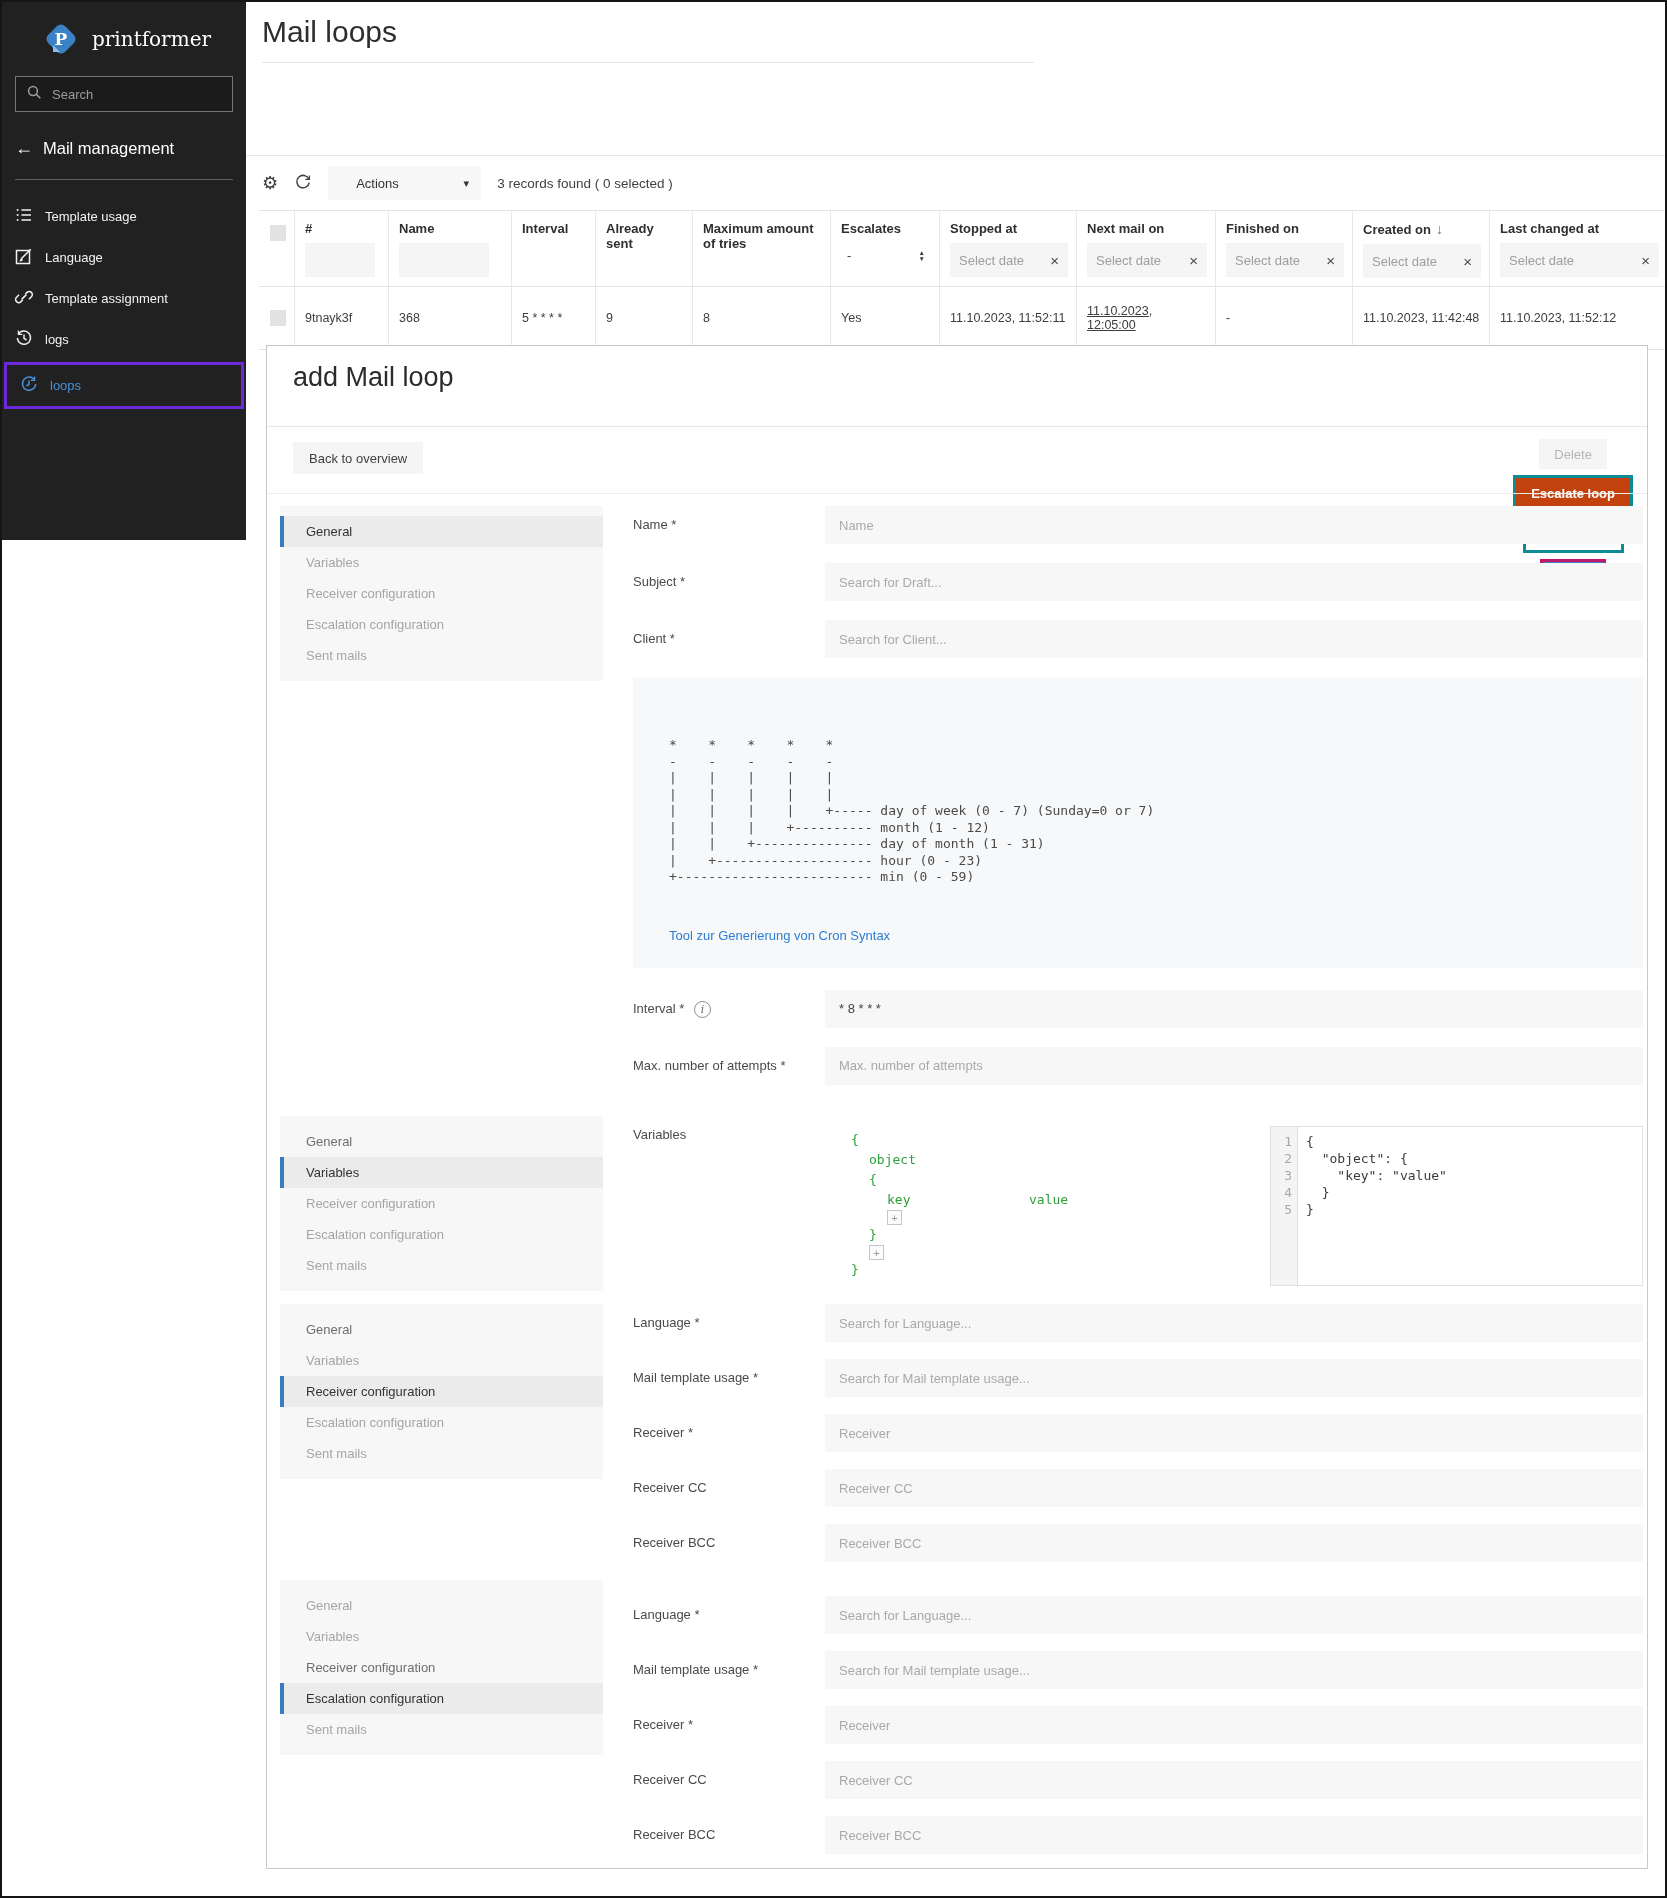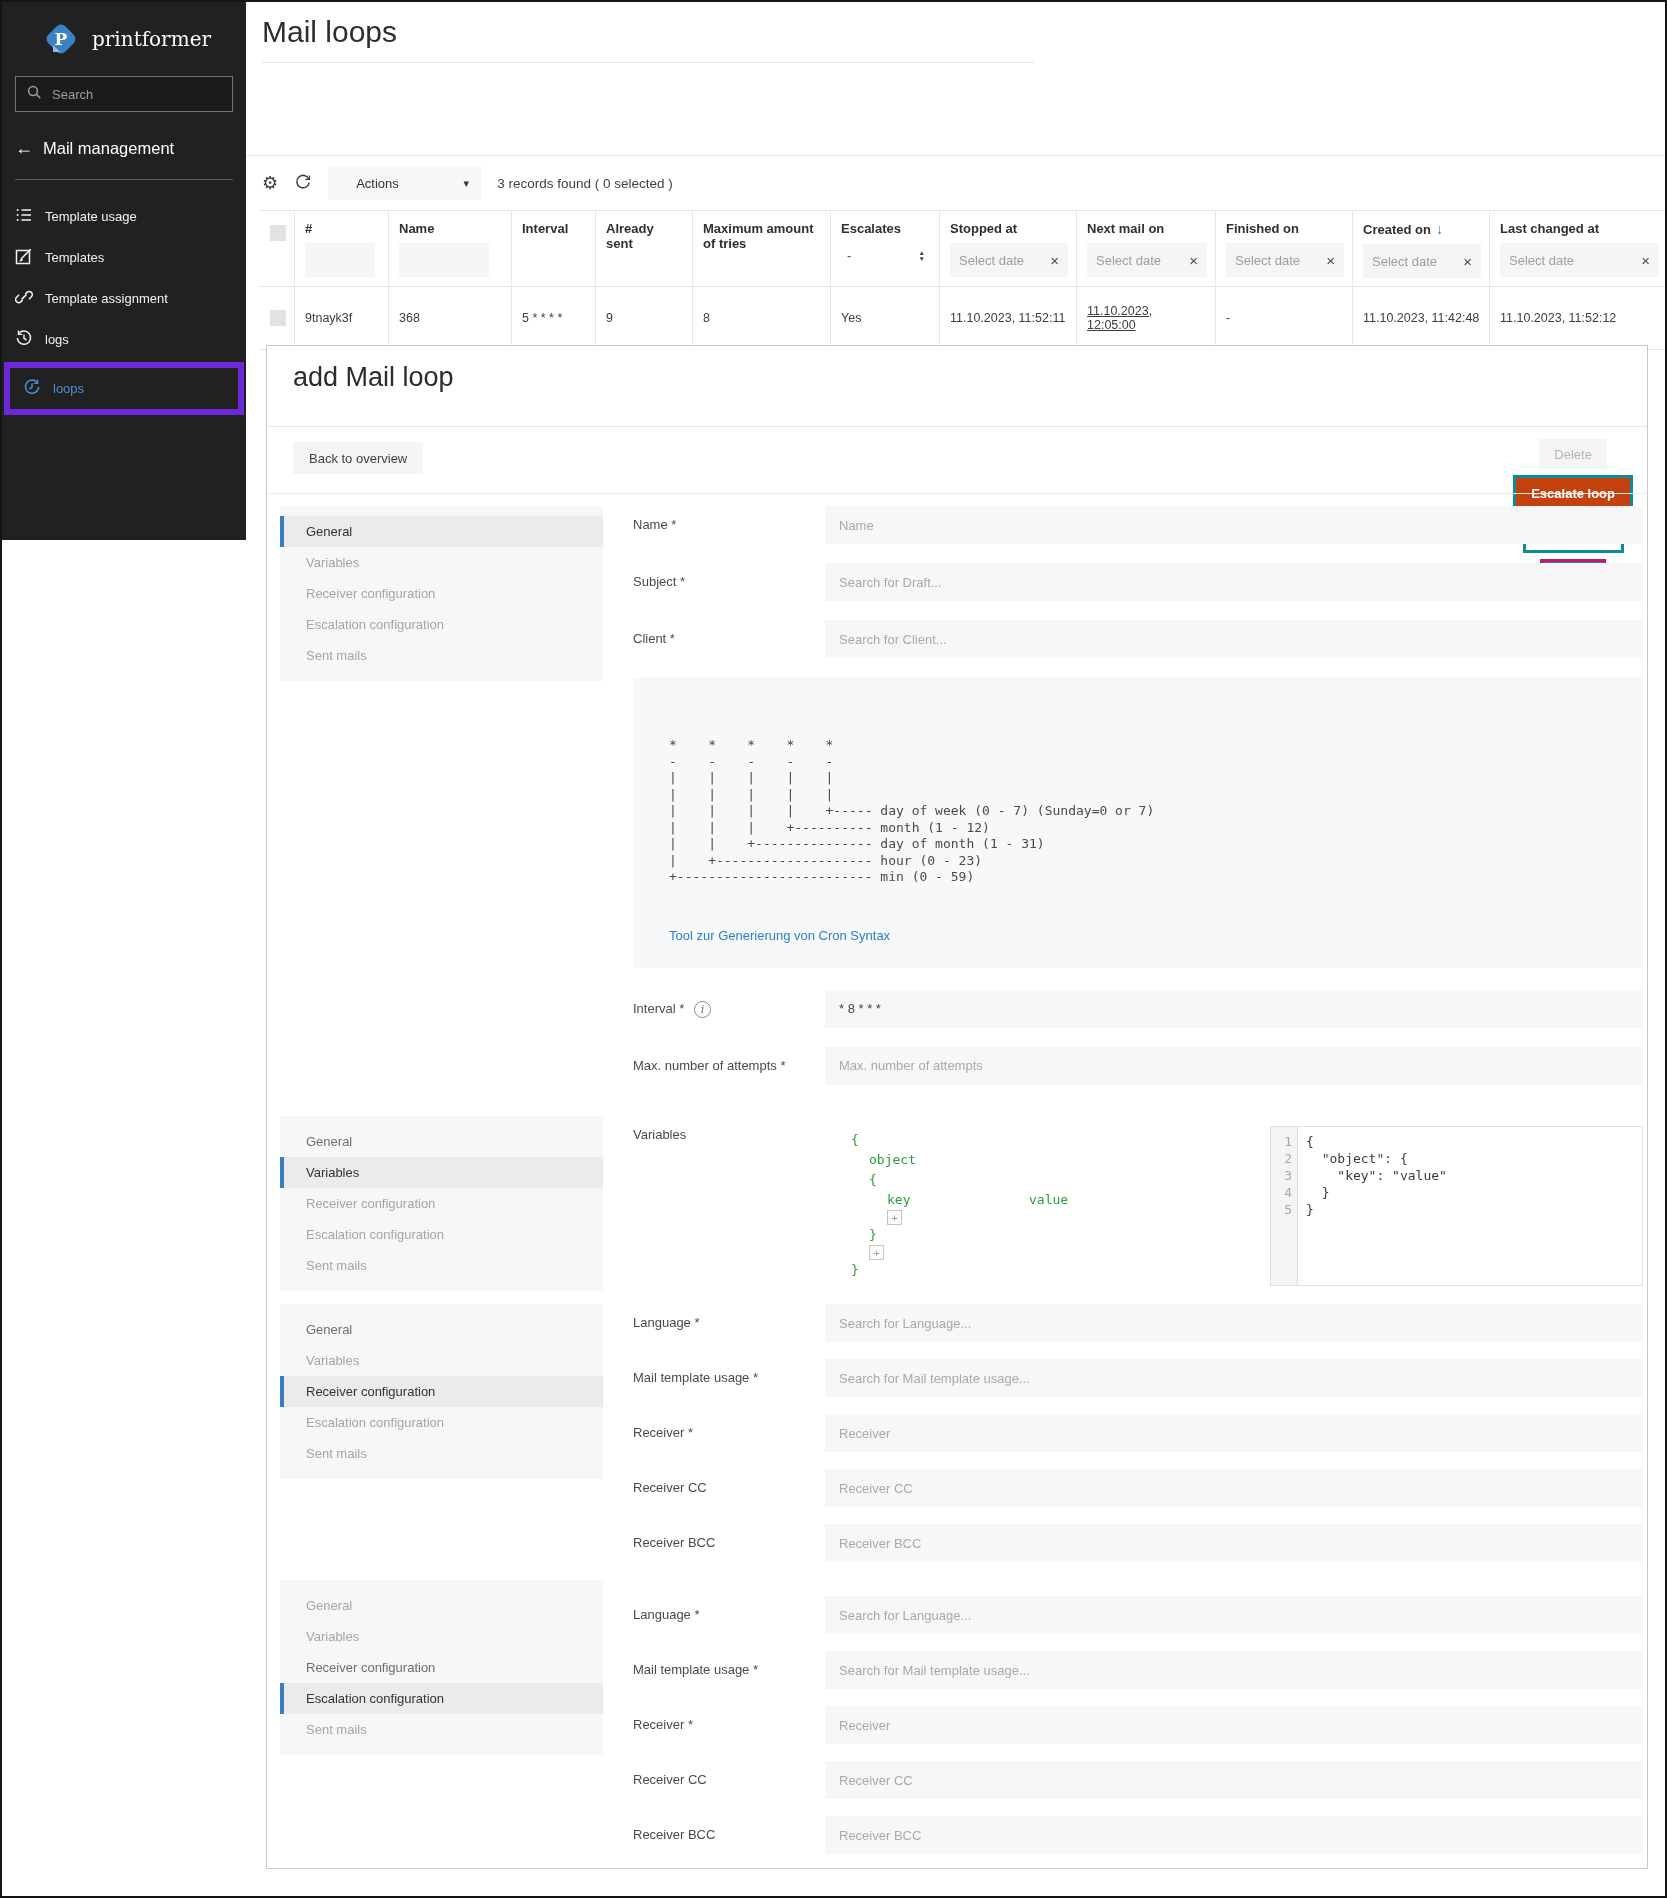--- a/index.html
+++ b/index.html
@@ -21,21 +21,21 @@
   .search-box input::placeholder { color:#9c9c9c; }
   .back-row { display:flex; align-items:center; gap:10px; padding:26px 13px 0 13px;
               font-size:16.5px; color:#ffffff; }
   .back-arrow { font-size:18px; }
   .sb-divider { margin:20px 13px 0; border-top:1px solid #5d5d5d; }
   .menu { margin-top:16px; }
   .menu-item { display:flex; align-items:center; gap:12px; padding:10px 13px;
                font-size:13px; color:#f2f2f2; cursor:pointer; }
   .menu-item svg { flex:0 0 auto; }
   .menu-item.active { color:#4a90d9; }
-  .loops-annotation { border:6px solid #6d28d9; margin:2px 2px 0 2px; }
+  .loops-annotation { border:3px solid #6d28d9; margin:2px 2px 0 2px; }
 
   
   .main { position:absolute; left:244px; top:0; width:1665px; }
   .page-title { margin:13px 0 0 16px; font-size:30px; font-weight:500; color:#2e2e2e; }
   .title-underline { margin:13px 0 0 16px; width:772px; border-top:1px solid #e2e2e2; }
   .add-row { position:relative; height:92px; }
   .add-btn { position:absolute; right:6px; top:29px; height:29px; background:#3a7cc0;
              color:#fff; font-size:13px; border:none; padding:0 14px;
              font-family:inherit; cursor:pointer; }
   .add-annotation { position:absolute; right:11px; top:26px; width:150px; height:28px;
@@ -196,21 +196,21 @@
         </span>
         <span>Template usage</span>
       </div>
       <div class="menu-item">
         <span>
           <svg width="18" height="18" viewBox="0 0 18 18" fill="none" stroke="#f0f0f0" stroke-width="1.5">
             <rect x="1.5" y="3.5" width="13" height="13"></rect>
             <path d="M6.5 11.5 L15.8 2.2 M6.5 11.5 l-0.8 2 l2 -0.8"></path>
           </svg>
         </span>
-        <span>Templates</span>
+        <span>Language</span>
       </div>
       <div class="menu-item">
         <span>
           <svg width="18" height="18" viewBox="0 0 18 18" fill="none" stroke="#f0f0f0" stroke-width="1.5">
             <path d="M7.8 11.8 L6 13.6 a3.1 3.1 0 0 1 -4.4 -4.4 L4 6.8"></path>
             <path d="M10.2 6.2 L12 4.4 a3.1 3.1 0 0 1 4.4 4.4 L14 11.2"></path>
             <path d="M6.6 11.4 L11.4 6.6"></path>
           </svg>
         </span>
         <span>Template assignment</span>

